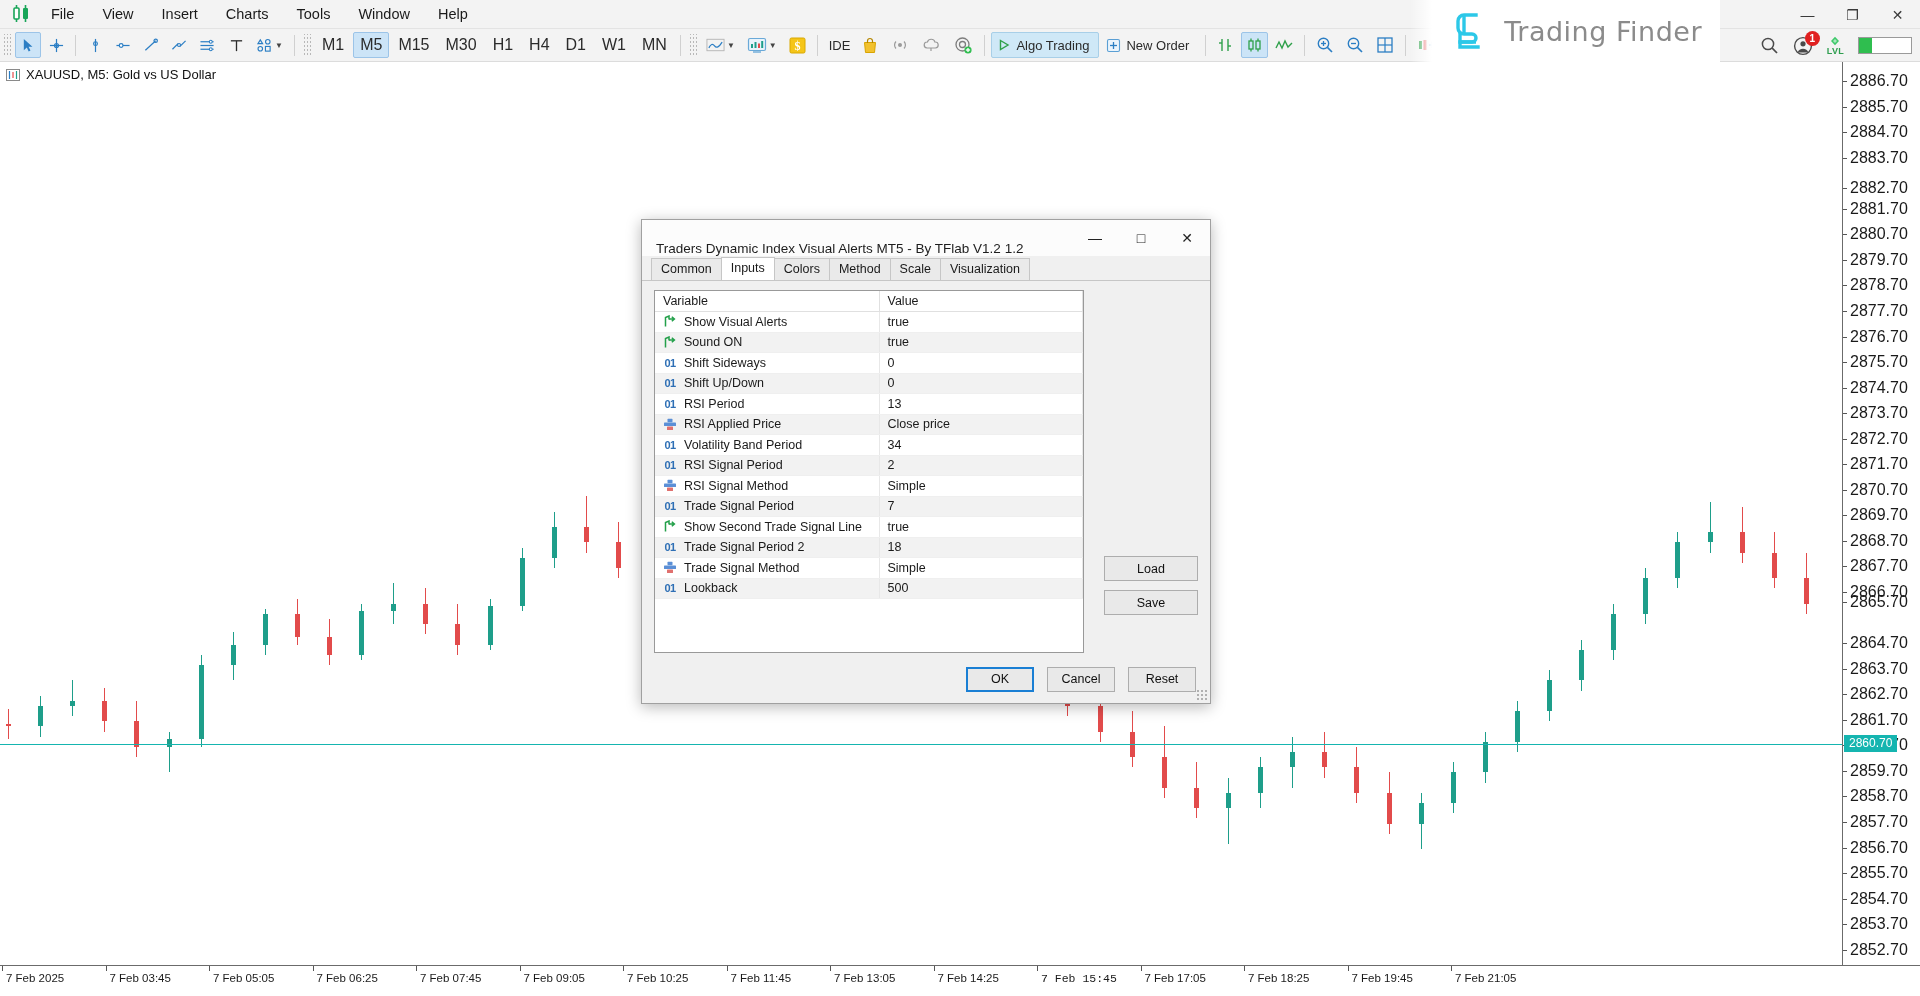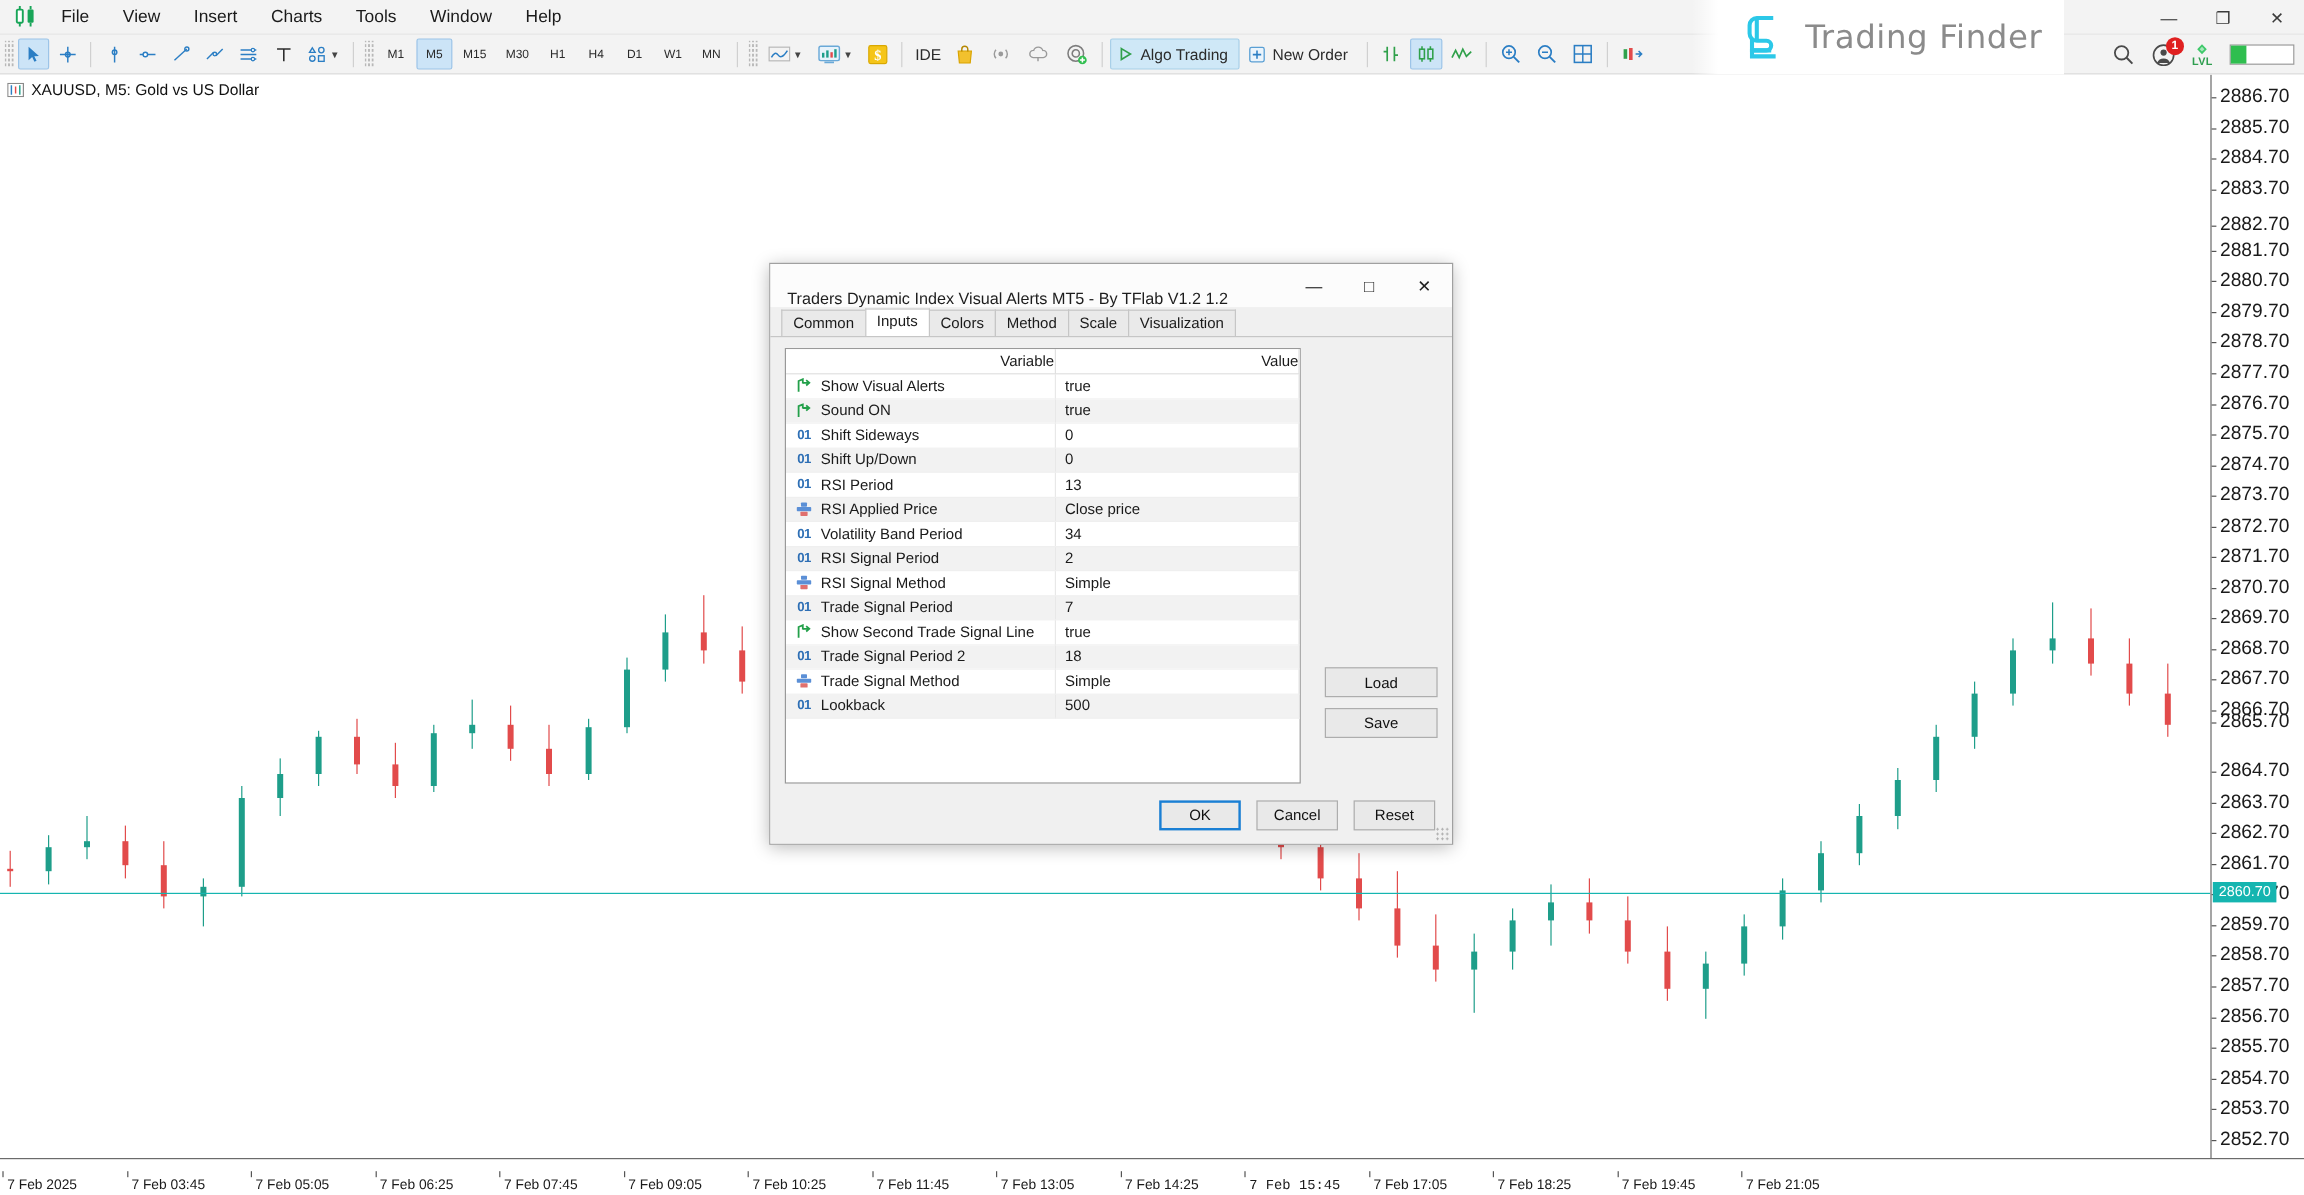--- a/index.html
+++ b/index.html
@@ -39,21 +39,21 @@
   .tb-grip { width: 8px; height: 22px; margin: 0 2px 0 4px;
      background-image: radial-gradient(circle, #b8b8b8 1px, transparent 1px);
      background-size: 3px 4px; background-position: 2px 2px; }
   .tb-btn {
     height: 26px; min-width: 26px; padding: 0 4px; margin: 0 1px;
     display: flex; align-items: center; justify-content: center;
     border: 1px solid transparent; border-radius: 2px;
     font-size: 13px; color: #2b2b2b; cursor: default; white-space: nowrap;
   }
   .tb-btn.active { background: #cce4f7; border-color: #9cc4e8; }
-  .tb-btn.tf { min-width: 30px; font-size: 10px; padding: 0 6px; }
+  .tb-btn.tf { min-width: 30px; font-size: 16px; padding: 0 6px; }
   .tb-sep { width: 1px; height: 21px; background: #d0d0d0; margin: 0 5px; }
   .tb-caret { font-size: 8px; color: #444; margin-left: 2px; }
   .tb-btn.algo { background:#cfe8f7; border-color:#a8cfe8; padding: 0 9px 0 5px; gap:5px; }
   .tb-btn.neworder { padding: 0 9px 0 4px; gap:5px; }
 
   
   .brand {
     position: absolute; top: 0; right: 200px; height: 62px;
     display: flex; align-items: center; gap: 12px; z-index: 6;
     background: linear-gradient(to right, rgba(255,255,255,0) 0px, #ffffff 22px);
@@ -81,21 +81,21 @@
   .ptick::before { content:''; position:absolute; left:0; top:50%; width:4px; height:1px; background:#555; }
   .price-now {
     position: absolute; left: 1px; background: #15b5b0; color: #fff; font-size: 12px;
     padding: 1px 5px 2px 5px; white-space: nowrap; z-index: 4;
   }
   .price-line { position: absolute; left: 0; right: 78px; height: 1px; background: #15b5b0; z-index: 2; }
   .time-axis {
     position: absolute; bottom: 0; left: 0; width: 1920px; height: 31px;
     border-top: 1px solid #6b6b6b; background: #fff; z-index: 3;
   }
-  .ttick { position: absolute; top: 16px; font-size: 11.5px; color: #1a1a1a; white-space: nowrap; padding-left: 4px; }
+  .ttick { position: absolute; top: 6px; font-size: 11.5px; color: #1a1a1a; white-space: nowrap; padding-left: 4px; }
   .ttick::before { content:''; position:absolute; left:0; top:-6px; width:1px; height:5px; background:#555; }
 
   .candle { position: absolute; width: 5px; }
   .wick { position: absolute; left: 2px; width: 1px; }
   .body { position: absolute; left: 0; width: 5px; min-height: 1px; }
   .up   .wick { background: #1e9e8a; } .up   .body { background: #1e9e8a; }
   .down .wick { background: #e24b4b; } .down .body { background: #e24b4b; }
 
   
   .dialog {
@@ -117,21 +117,21 @@
   .tab.active { background: #fff; position: relative; z-index: 2; padding-bottom: 5px; }
 
   .dlg-body { flex: 1; background: #f0f0f0; border-top: 1px solid #c6c6c6; padding: 9px 12px 0 12px; position: relative; }
   .table-panel {
     position: absolute; left: 12px; top: 9px; width: 430px; height: 363px;
     background: #fff; border: 1px solid #999;
   }
   table.params { width: 100%; border-collapse: collapse; table-layout: fixed; }
   table.params col.c1 { width: 224px; }
   table.params th {
-    font-size: 12.5px; font-weight: normal; color: #1a1a1a; text-align: right;
+    font-size: 12.5px; font-weight: normal; color: #1a1a1a; text-align: left;
     padding: 3px 0 3px 8px; background: #fff; border-bottom: 1px solid #e0e0e0;
     border-right: 1px solid #e0e0e0;
   }
   table.params td {
     font-size: 12.5px; color: #1a1a1a; padding: 2px 0 2px 8px; height: 20.5px;
     border-right: 1px solid #e8e8e8; border-bottom: 1px solid #efefef;
     white-space: nowrap; overflow: hidden;
   }
   table.params tr.alt td { background: #f2f2f2; }
   td.var { display: table-cell; }

